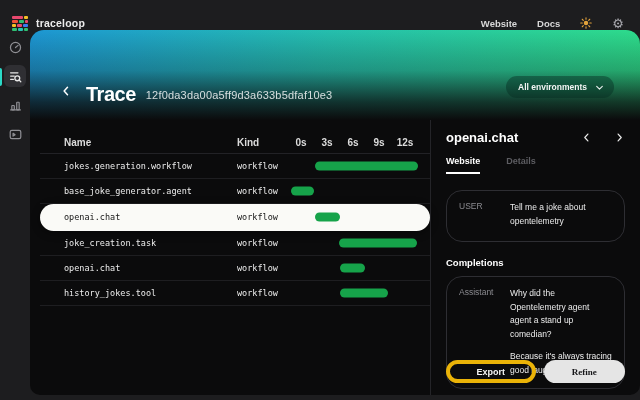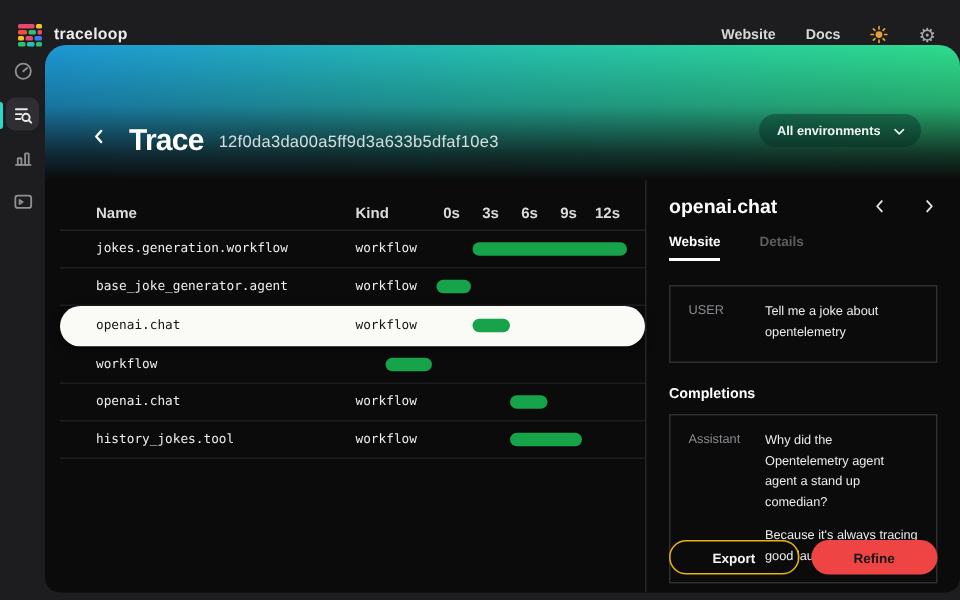--- a/index.html
+++ b/index.html
@@ -68,32 +68,32 @@
 
   
   .detail { flex:1; border-left:1px solid #242428; position:relative; padding:10px 15px 0 15px; }
   .d-head { display:flex; align-items:center; margin-bottom:11px; }
   .d-title { font-size:13px; font-weight:700; color:#fff; }
   .nav-arrows { margin-left:auto; display:flex; gap:22px; color:#e8e8e8; }
   .nav-arrows span { cursor:pointer; display:flex; }
   .tabs { display:flex; gap:26px; }
   .tab { font-size:9px; font-weight:600; color:#5d5d62; padding-bottom:6px; cursor:pointer; }
   .tab.active { color:#fff; border-bottom:2px solid #fff; }
-  .msg-box { border:1px solid #2e2e33; border-radius:0; padding:10px 12px; display:flex; }
+  .msg-box { border:1px solid #2e2e33; border-radius:16px; padding:10px 12px; display:flex; }
   .msg-box.user { margin-top:16px; min-height:52px; }
   .msg-box.assistant { min-height:72px; }
   .role { width:51px; flex:none; font-size:8.5px; color:#8a8a8f; }
   .msg-text { font-size:8.5px; color:#ececec; line-height:1.6; }
   .msg-text p + p { margin-top:9px; }
   .completions-label { font-size:9.5px; font-weight:700; color:#fff; margin:15px 0 8px; }
   .actions { position:absolute; left:15px; right:15px; bottom:12px; display:flex; gap:8px; }
   .btn { flex:1; height:23px; border-radius:999px; display:flex; align-items:center; justify-content:center;
          font-size:9px; font-weight:700; cursor:pointer; }
-  .btn.export { border:1px solid #eab308; color:#f5f5f5; background:transparent; }
-  .btn.refine { background:#ef4444; color:#17171a; }
+  .btn.export { border:4px solid #eab308; color:#f5f5f5; background:transparent; }
+  .btn.refine { background:#e5e5e5; color:#17171a;font-family:Liberation Serif, serif; }
 </style>
 </head>
 <body>
 
 <div class="topbar">
   <div class="logo">
     <div class="lrow">
         <i style="flex:2.4;background:#e8486e"></i>
         <i style="flex:1;background:#f6c026"></i>
       </div>
@@ -207,20 +207,21 @@
               </div>
             </div>
             <div class="trow selected">
               <div>openai.chat</div>
               <div>workflow</div>
               <div class="c-track">
                 <div class="bar" style="left: 20.8%; width: 19.2%; background: rgb(22, 163, 74);"></div>
               </div>
             </div>
             <div class="trow">
+              <div>joke_creation.task</div>
               <div>workflow</div>
               <div class="c-track">
                 <div class="bar" style="left: 39.2%; width: 60%; background: rgb(22, 163, 74);"></div>
               </div>
             </div>
             <div class="trow">
               <div>openai.chat</div>
               <div>workflow</div>
               <div class="c-track">
                 <div class="bar" style="left: 40%; width: 19.2%; background: rgb(22, 163, 74);"></div>

